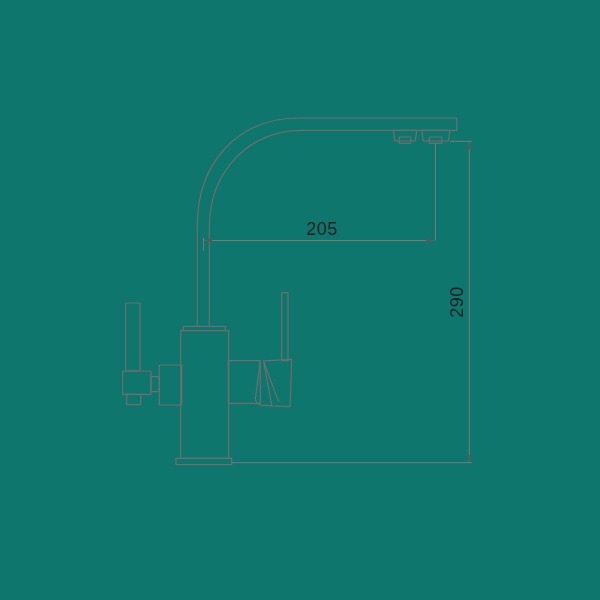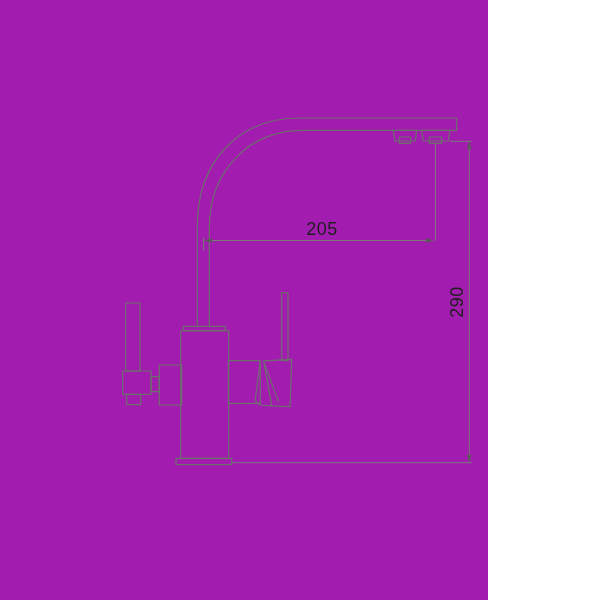--- a/index.html
+++ b/index.html
@@ -5,23 +5,23 @@
   html, body {
     margin: 0;
     padding: 0;
     width: 600px;
     height: 600px;
     background: #ffffff;
     font-family: "Liberation Sans", sans-serif;
   }
   .canvas {
     position: relative;
-    width: 488px;
+    width: 600px;
     height: 600px;
-    background: #a21caf;
+    background: #0f766e;
     overflow: hidden;
   }
   svg { display: block; }
   .outline { fill: none; stroke-width: 1.2; stroke-linejoin: round; stroke-linecap: round; }
   .dimline { fill: none; stroke-width: 1; stroke-linecap: butt; }
   .dimtext {
     font-family: "Liberation Sans", sans-serif;
     font-size: 18px;
     letter-spacing: 0.5px;
   }

